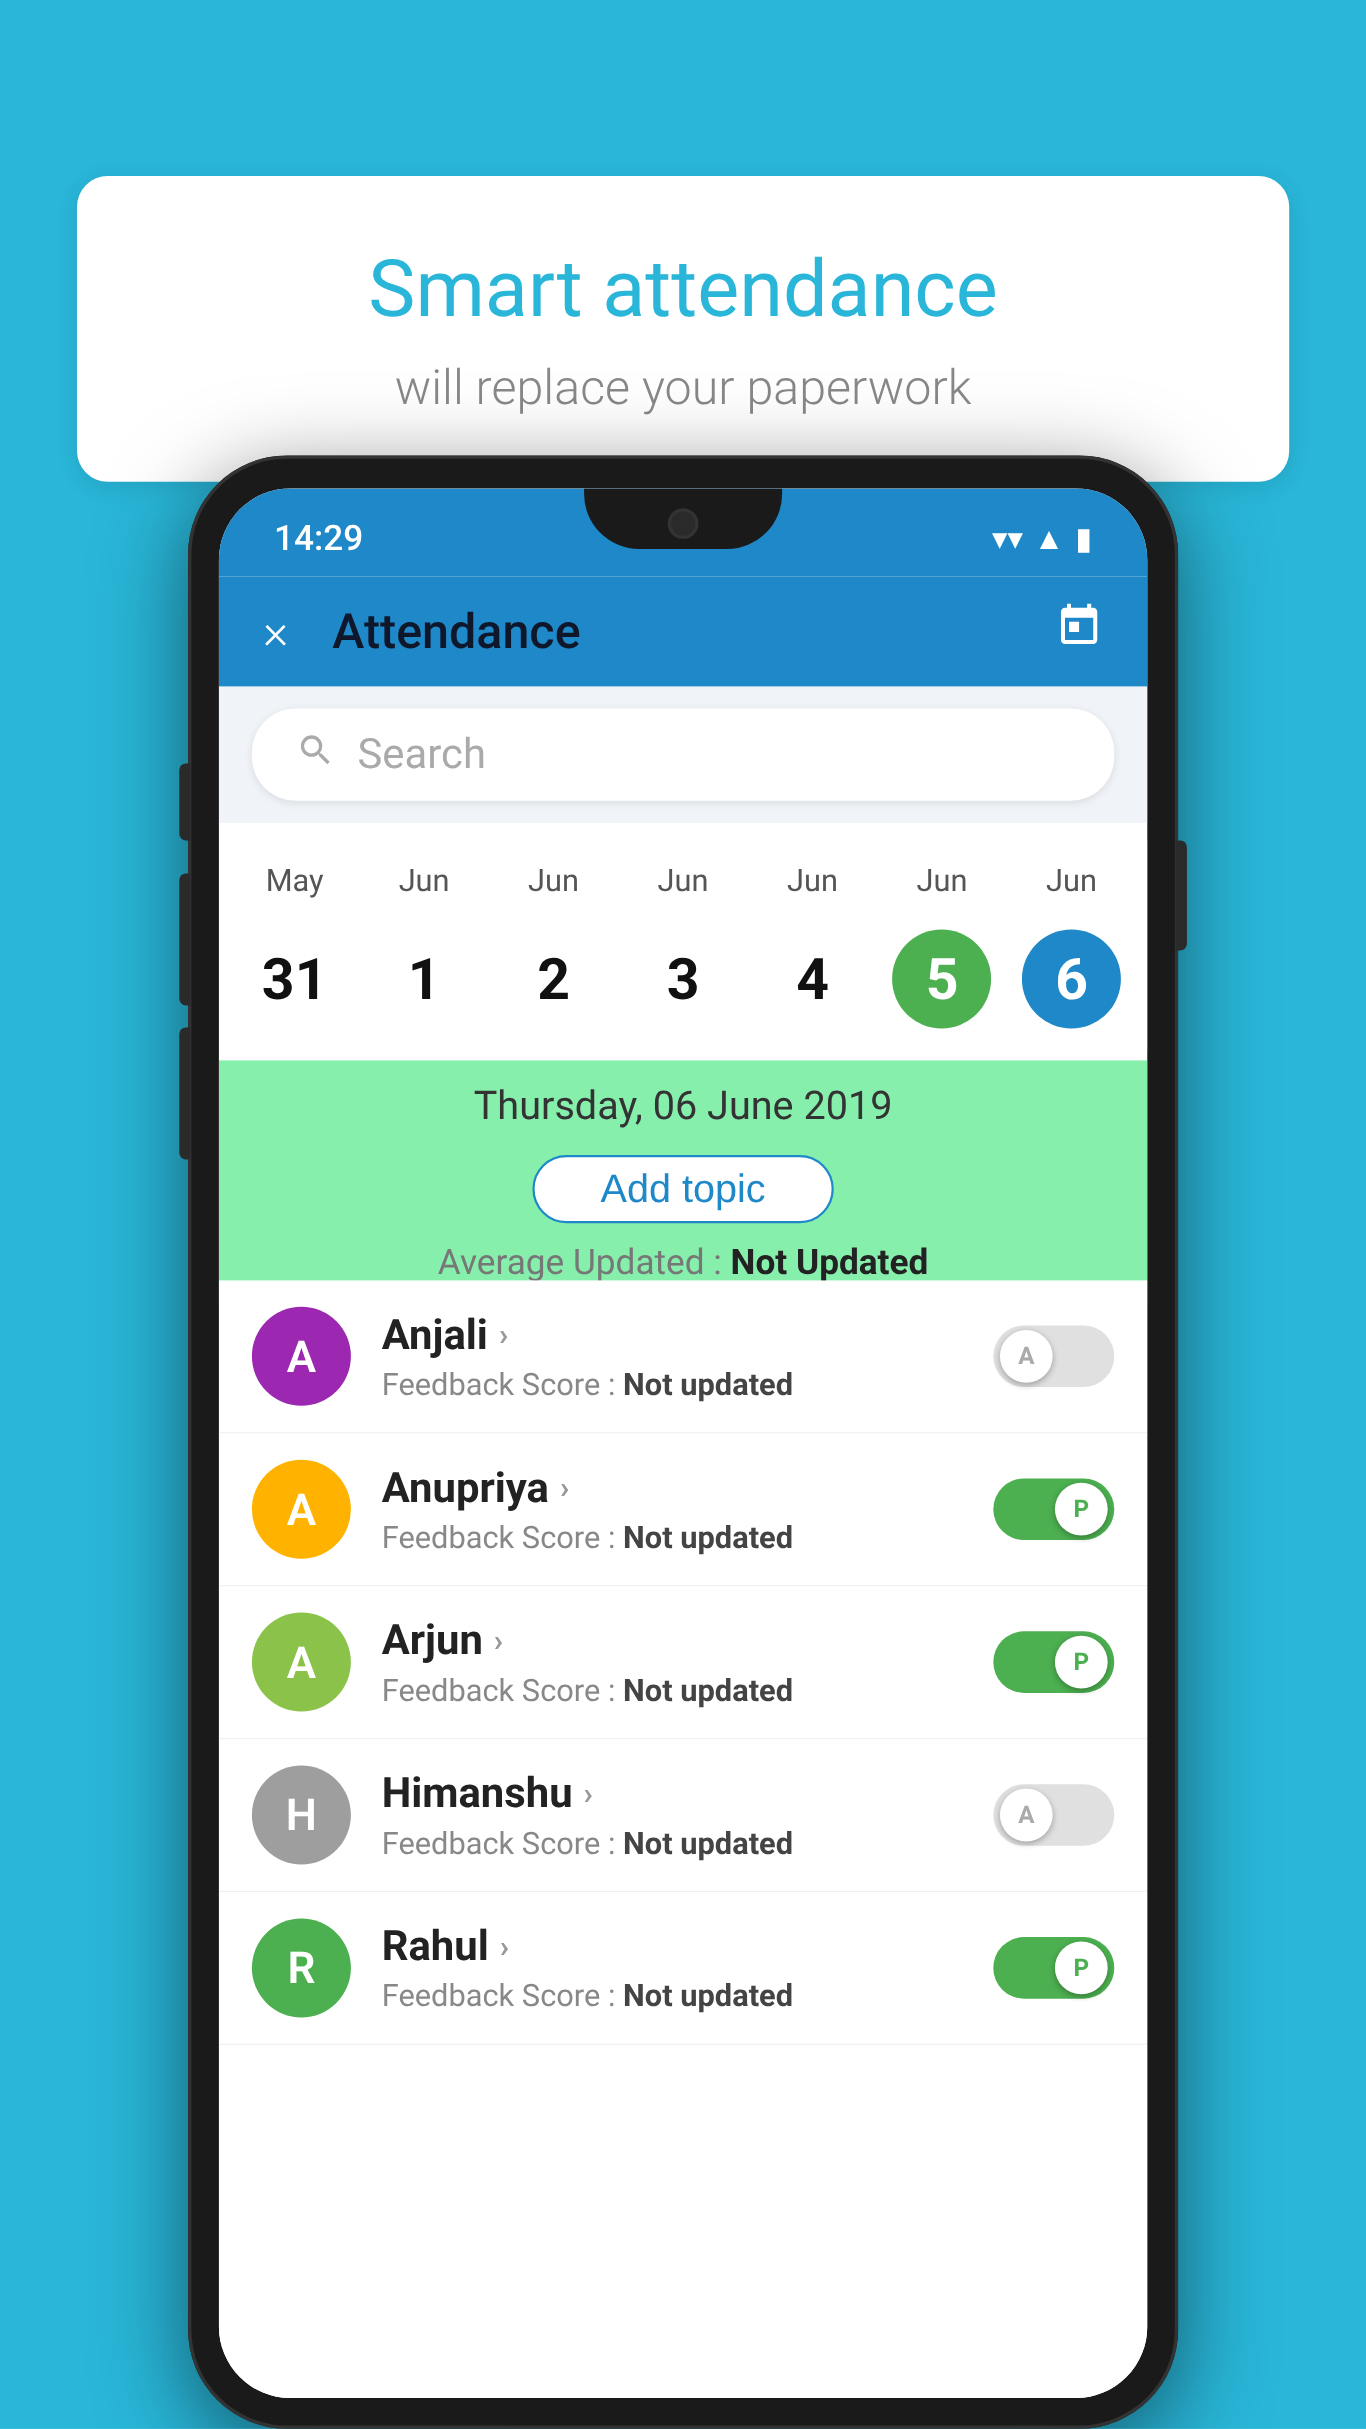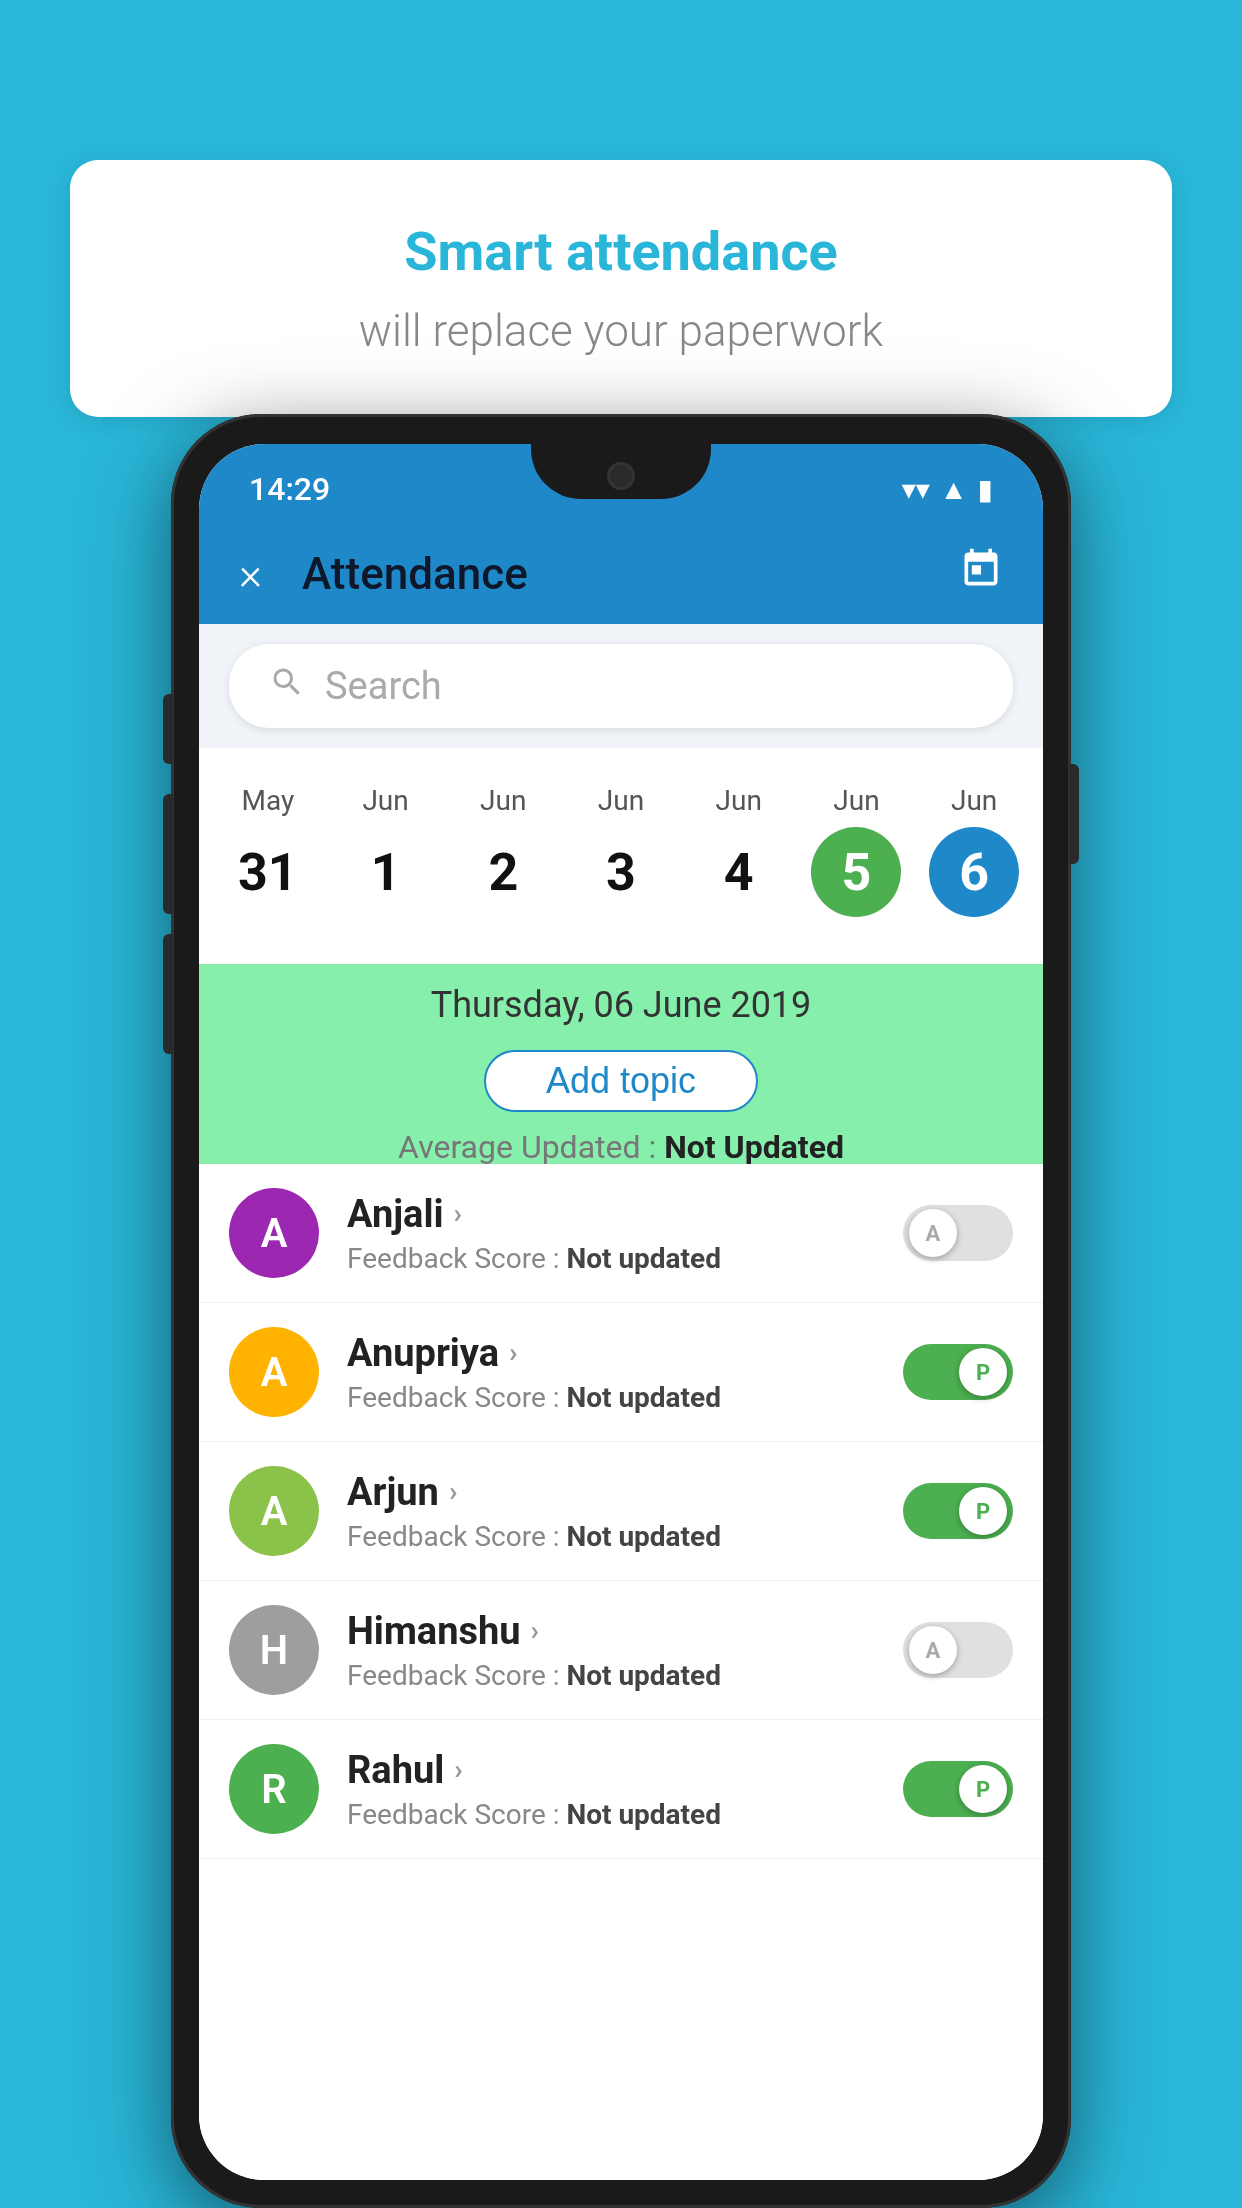--- a/index.html
+++ b/index.html
@@ -35,22 +35,22 @@
 
     .speech-bubble-tail {
       width: 0;
       height: 0;
       border-left: 30px solid transparent;
       border-right: 30px solid transparent;
       border-top: 50px solid white;
     }
 
     .bubble-title {
-      font-size: 54px;
-      font-weight: 700;
+      font-size: 72px;
+      font-weight: 400;
       color: #29b6d8;
       line-height: 1.2;
     }
 
     .bubble-subtitle {
       font-size: 44px;
       color: #888;
       margin-top: 20px;
       font-weight: 300;
     }
@@ -207,21 +207,21 @@
       display: flex;
       padding: 20px 10px;
       background: white;
     }
 
     .date-col {
       flex: 1;
       display: flex;
       flex-direction: column;
       align-items: center;
-      gap: 10px;
+      gap: 28px;
     }
 
     .date-month {
       font-size: 28px;
       color: #555;
       font-weight: 400;
     }
 
     .date-num {
       font-size: 52px;

